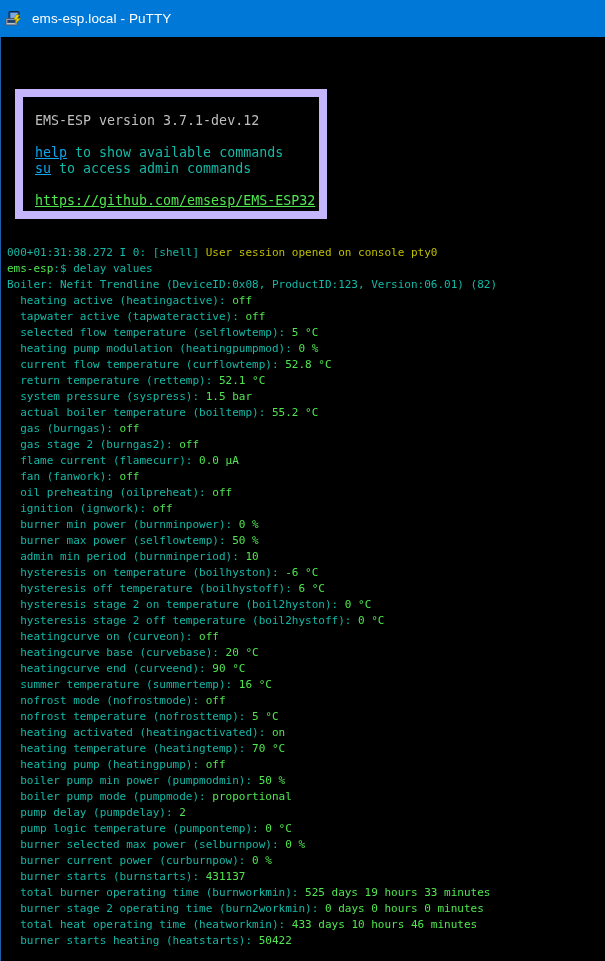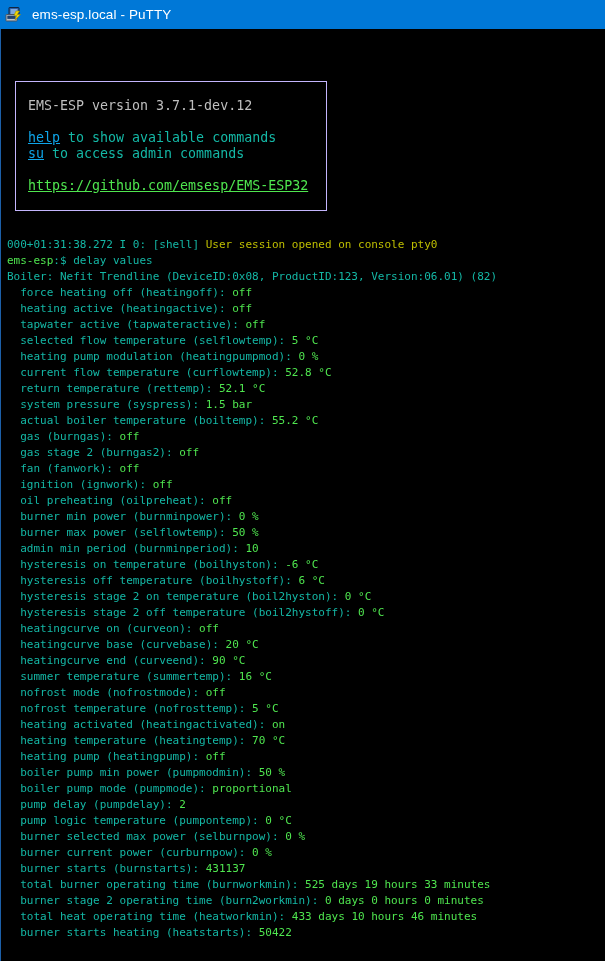--- a/index.html
+++ b/index.html
@@ -9,21 +9,21 @@
   }
   body {
     width: 605px;
     height: 961px;
     overflow: hidden;
     font-family: "DejaVu Sans Mono", monospace;
   }
 
   
   #titlebar {
-    height: 29px;
+    height: 37px;
     background: #0078D7;
     display: flex;
     align-items: center;
     padding-left: 5px;
     box-sizing: border-box;
     overflow: hidden;
   }
   #titlebar .ico {
     width: 18px;
     height: 18px;
@@ -74,21 +74,21 @@
   .c-yellow  { color: #BFBF00; }
   .u { text-decoration: underline; }
 
   
   #banner {
     position: absolute;
     left: 14px;
     top: 52px;
     width: 312px;
     height: 130px;
-    border: 1px solid #c4b5fd;
+    border: 8px solid #c4b5fd;
     box-sizing: border-box;
     background: #000000;
   }
   #banner .bline {
     font-family: "DejaVu Sans Mono", monospace;
     font-size: 13.3px;
     line-height: 16px;
     height: 16px;
     white-space: pre;
     color: #BFBFBF;
@@ -140,34 +140,34 @@
     <div class="row"> </div>
     <div class="row"> </div>
 
     <div class="row"><span class="c-white">000+01:31:38.272 I 0: [shell] </span><span class="c-yellow">User session opened on console pty0</span></div>
 
     <div class="row"><span class="c-bgreen">ems-esp</span><span class="c-white">:$ </span><span class="c-white">delay values</span></div>
 
     <div class="row c-white">Boiler: Nefit Trendline (DeviceID:0x08, ProductID:123, Version:06.01) (82)</div>
 
     <div id="value-rows">
-        <div class="row"><span class="c-white">  force heating off (heatingoff): </span><span class="c-bgreen">off</span></div>
         <div class="row"><span class="c-white">  heating active (heatingactive): </span><span class="c-bgreen">off</span></div>
         <div class="row"><span class="c-white">  tapwater active (tapwateractive): </span><span class="c-bgreen">off</span></div>
         <div class="row"><span class="c-white">  selected flow temperature (selflowtemp): </span><span class="c-bgreen">5 °C</span></div>
         <div class="row"><span class="c-white">  heating pump modulation (heatingpumpmod): </span><span class="c-bgreen">0 %</span></div>
         <div class="row"><span class="c-white">  current flow temperature (curflowtemp): </span><span class="c-bgreen">52.8 °C</span></div>
         <div class="row"><span class="c-white">  return temperature (rettemp): </span><span class="c-bgreen">52.1 °C</span></div>
         <div class="row"><span class="c-white">  system pressure (syspress): </span><span class="c-bgreen">1.5 bar</span></div>
         <div class="row"><span class="c-white">  actual boiler temperature (boiltemp): </span><span class="c-bgreen">55.2 °C</span></div>
         <div class="row"><span class="c-white">  gas (burngas): </span><span class="c-bgreen">off</span></div>
         <div class="row"><span class="c-white">  gas stage 2 (burngas2): </span><span class="c-bgreen">off</span></div>
+        <div class="row"><span class="c-white">  flame current (flamecurr): </span><span class="c-bgreen">0.0 µA</span></div>
         <div class="row"><span class="c-white">  fan (fanwork): </span><span class="c-bgreen">off</span></div>
+        <div class="row"><span class="c-white">  oil preheating (oilpreheat): </span><span class="c-bgreen">off</span></div>
         <div class="row"><span class="c-white">  ignition (ignwork): </span><span class="c-bgreen">off</span></div>
-        <div class="row"><span class="c-white">  oil preheating (oilpreheat): </span><span class="c-bgreen">off</span></div>
         <div class="row"><span class="c-white">  burner min power (burnminpower): </span><span class="c-bgreen">0 %</span></div>
         <div class="row"><span class="c-white">  burner max power (selflowtemp): </span><span class="c-bgreen">50 %</span></div>
         <div class="row"><span class="c-white">  admin min period (burnminperiod): </span><span class="c-bgreen">10</span></div>
         <div class="row"><span class="c-white">  hysteresis on temperature (boilhyston): </span><span class="c-bgreen">-6 °C</span></div>
         <div class="row"><span class="c-white">  hysteresis off temperature (boilhystoff): </span><span class="c-bgreen">6 °C</span></div>
         <div class="row"><span class="c-white">  hysteresis stage 2 on temperature (boil2hyston): </span><span class="c-bgreen">0 °C</span></div>
         <div class="row"><span class="c-white">  hysteresis stage 2 off temperature (boil2hystoff): </span><span class="c-bgreen">0 °C</span></div>
         <div class="row"><span class="c-white">  heatingcurve on (curveon): </span><span class="c-bgreen">off</span></div>
         <div class="row"><span class="c-white">  heatingcurve base (curvebase): </span><span class="c-bgreen">20 °C</span></div>
         <div class="row"><span class="c-white">  heatingcurve end (curveend): </span><span class="c-bgreen">90 °C</span></div>

